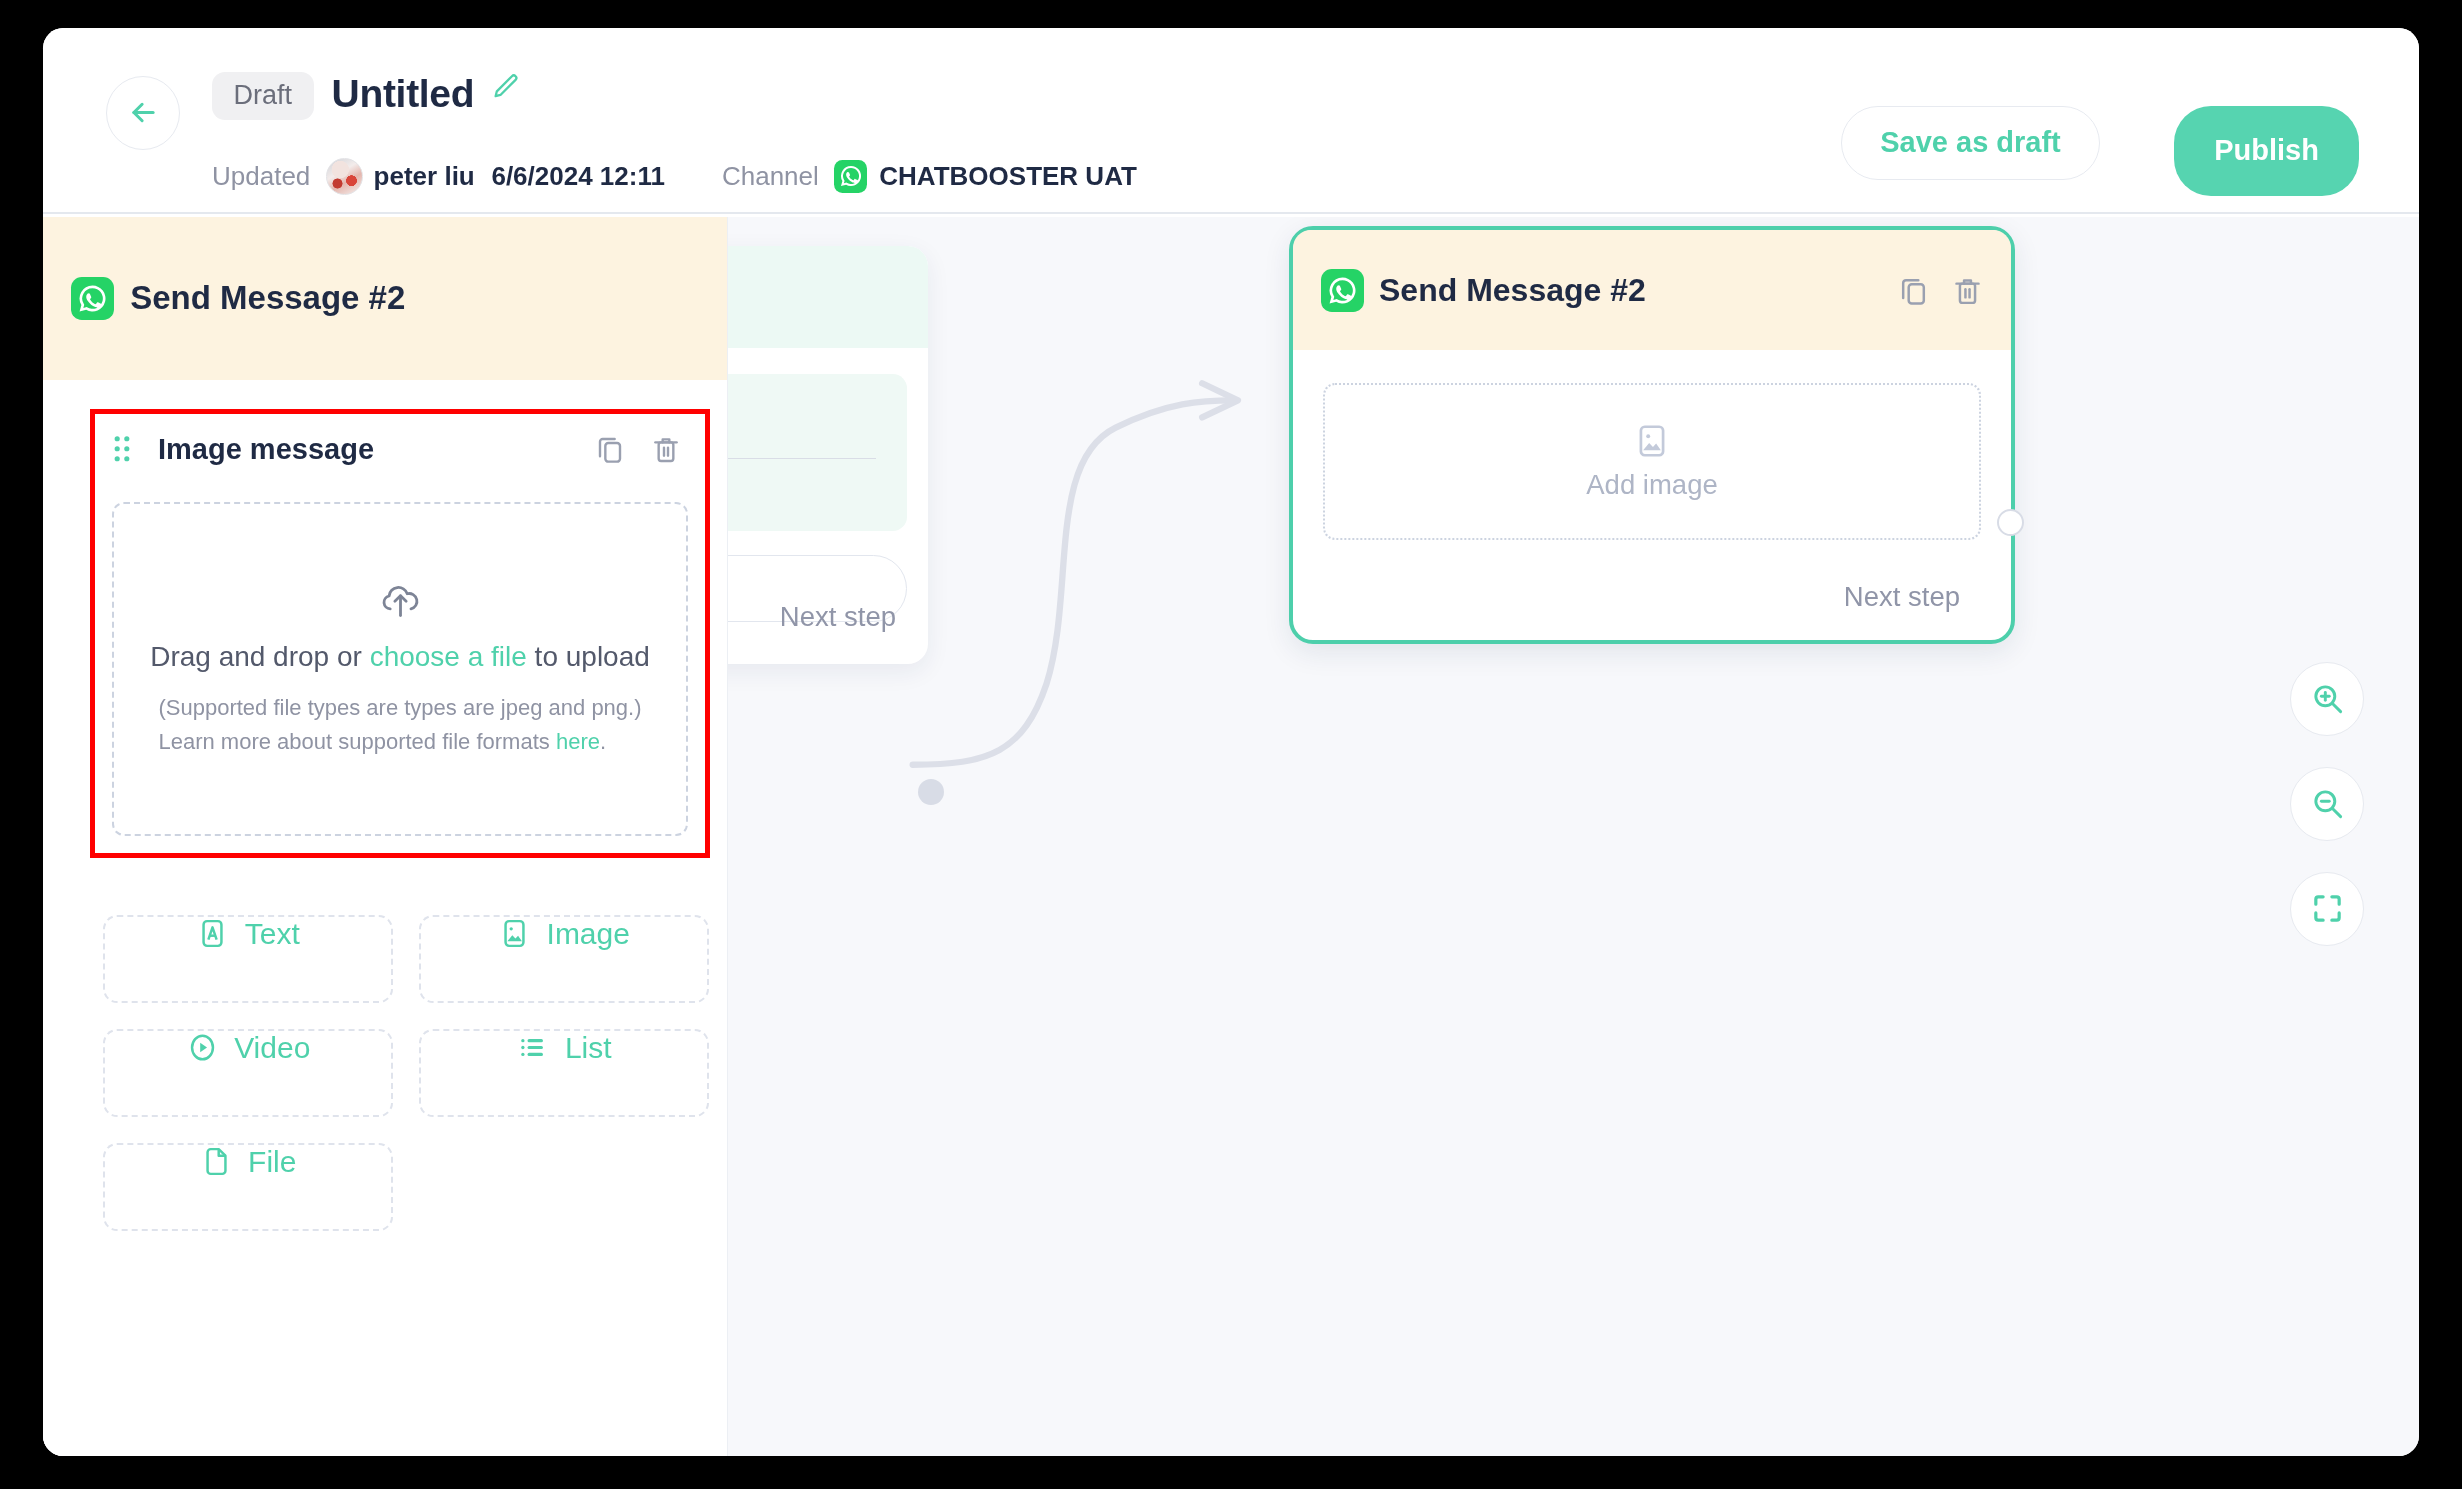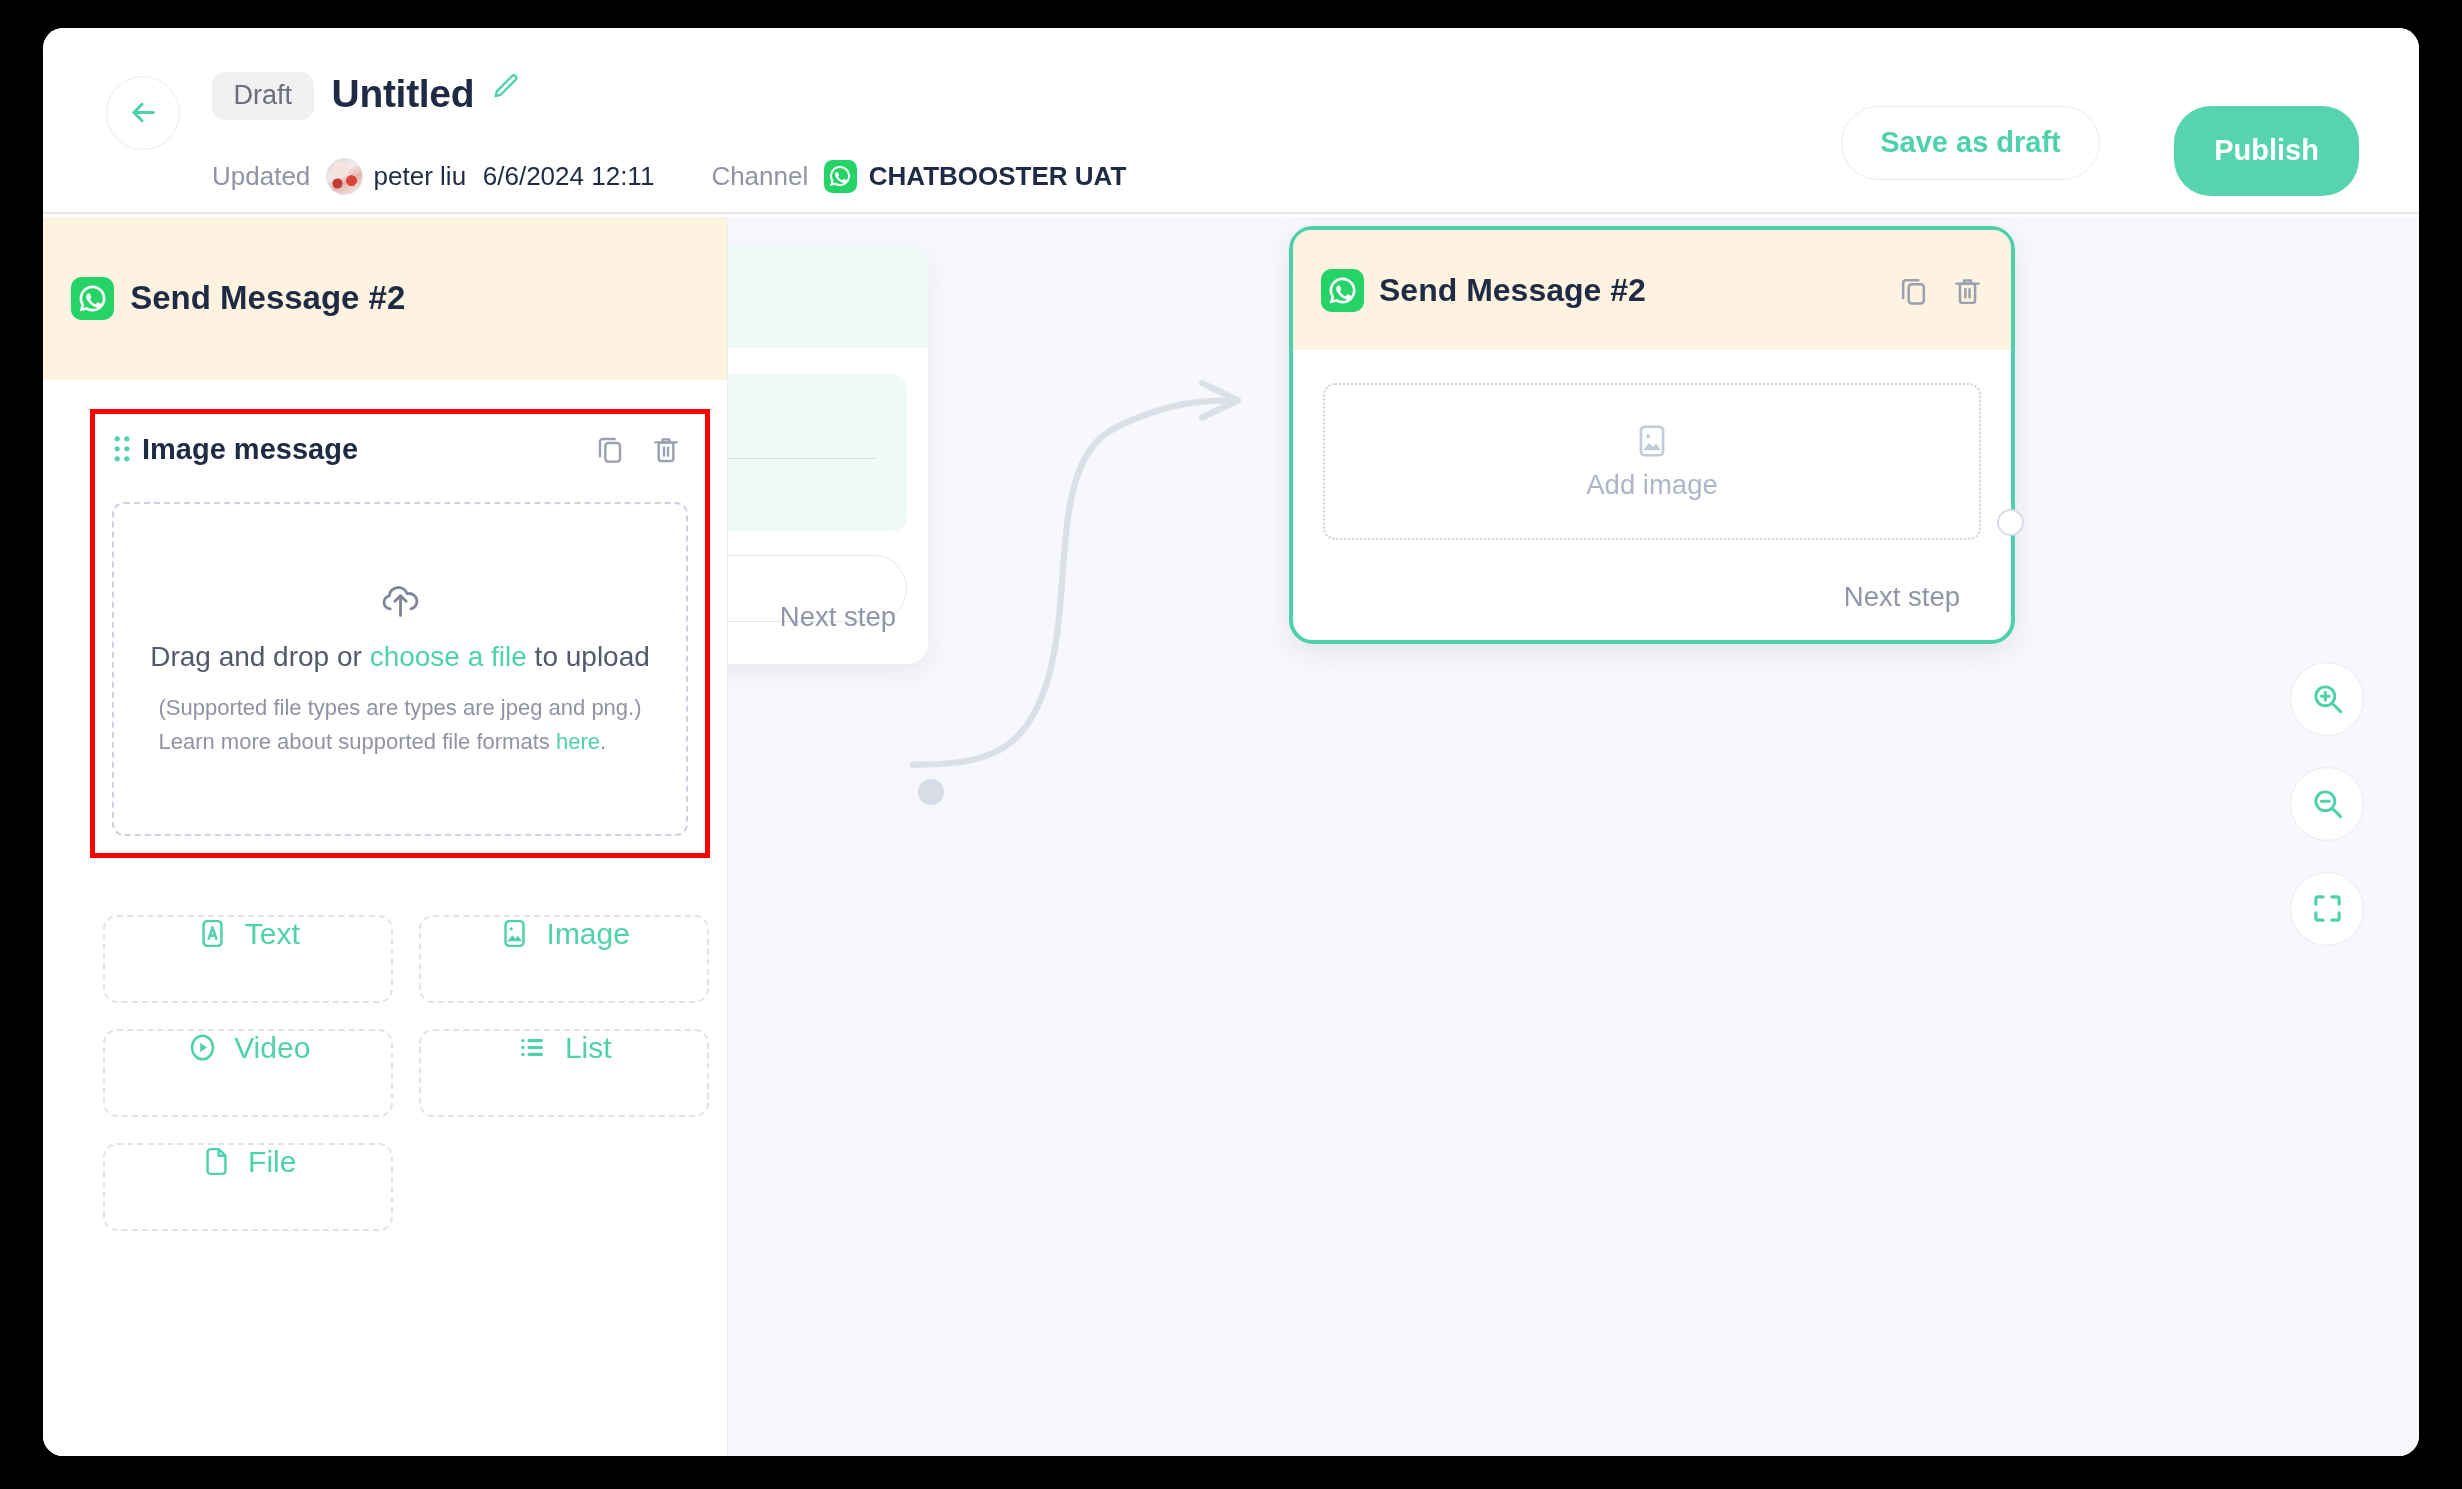--- a/index.html
+++ b/index.html
@@ -63,21 +63,21 @@
     white-space: nowrap;
   }
   #edit-title-icon { width: 29px; height: 29px; cursor: pointer; display:block; }
 
   #meta-row {
     position: absolute; left: 169px; top: 130px;
     display: flex; align-items: center;
     font-size: 26px;
   }
   .meta-muted { color: #8f93a3; }
-  .meta-dark  { color: #1f2a44; font-weight: 400; }
+  .meta-dark  { color: #1f2a44; font-weight: 700; }
   #avatar {
     width: 37px; height: 37px; border-radius: 50%;
     margin: 0 10.8px 0 15.5px;
     background:
       radial-gradient(circle at 38% 30%, #f2e3df 0 26%, rgba(0,0,0,0) 27%),
       radial-gradient(circle at 70% 62%, #d9453a 0 16%, rgba(0,0,0,0) 17%),
       radial-gradient(circle at 30% 70%, #c23a30 0 14%, rgba(0,0,0,0) 15%),
       linear-gradient(150deg, #cfd2d8 0%, #f3eceb 38%, #e4b6ae 62%, #f6f2f0 100%);
     flex: none;
     border: 0.6px solid #e3e3e6;
@@ -241,21 +241,21 @@
     position: absolute; left: 47px; top: 192px;
     width: 620px; height: 449px;
     background: #ffffff;
     border: 5.4px solid #ff0000;
   }
   #imc-head {
     display:flex; align-items:center;
     padding: 19px 23px 0 18px;
   }
   #drag-handle-icon { width: 18px; height: 27.5px; display:block; flex:none; }
-  #imc-title { font-size: 29px; font-weight: 700; color:#1f2a44; margin-left: 11px; }
+  #imc-title { font-size: 29px; font-weight: 700; color:#1f2a44; margin-left: 27px; }
   #imc-actions { margin-left:auto; display:flex; gap: 24px; align-items:center; }
   #imc-actions svg { width: 32px; height: 32px; cursor:pointer; display:block; }
 
   #file-dropzone {
     position:absolute; left: 16.7px; right: 16.7px; top: 88px; bottom: 16.7px;
     border: 2.4px dashed #ccd3e0;
     border-radius: 12px;
     display:flex; flex-direction:column;
     align-items:center; justify-content:center;
     cursor:pointer;

